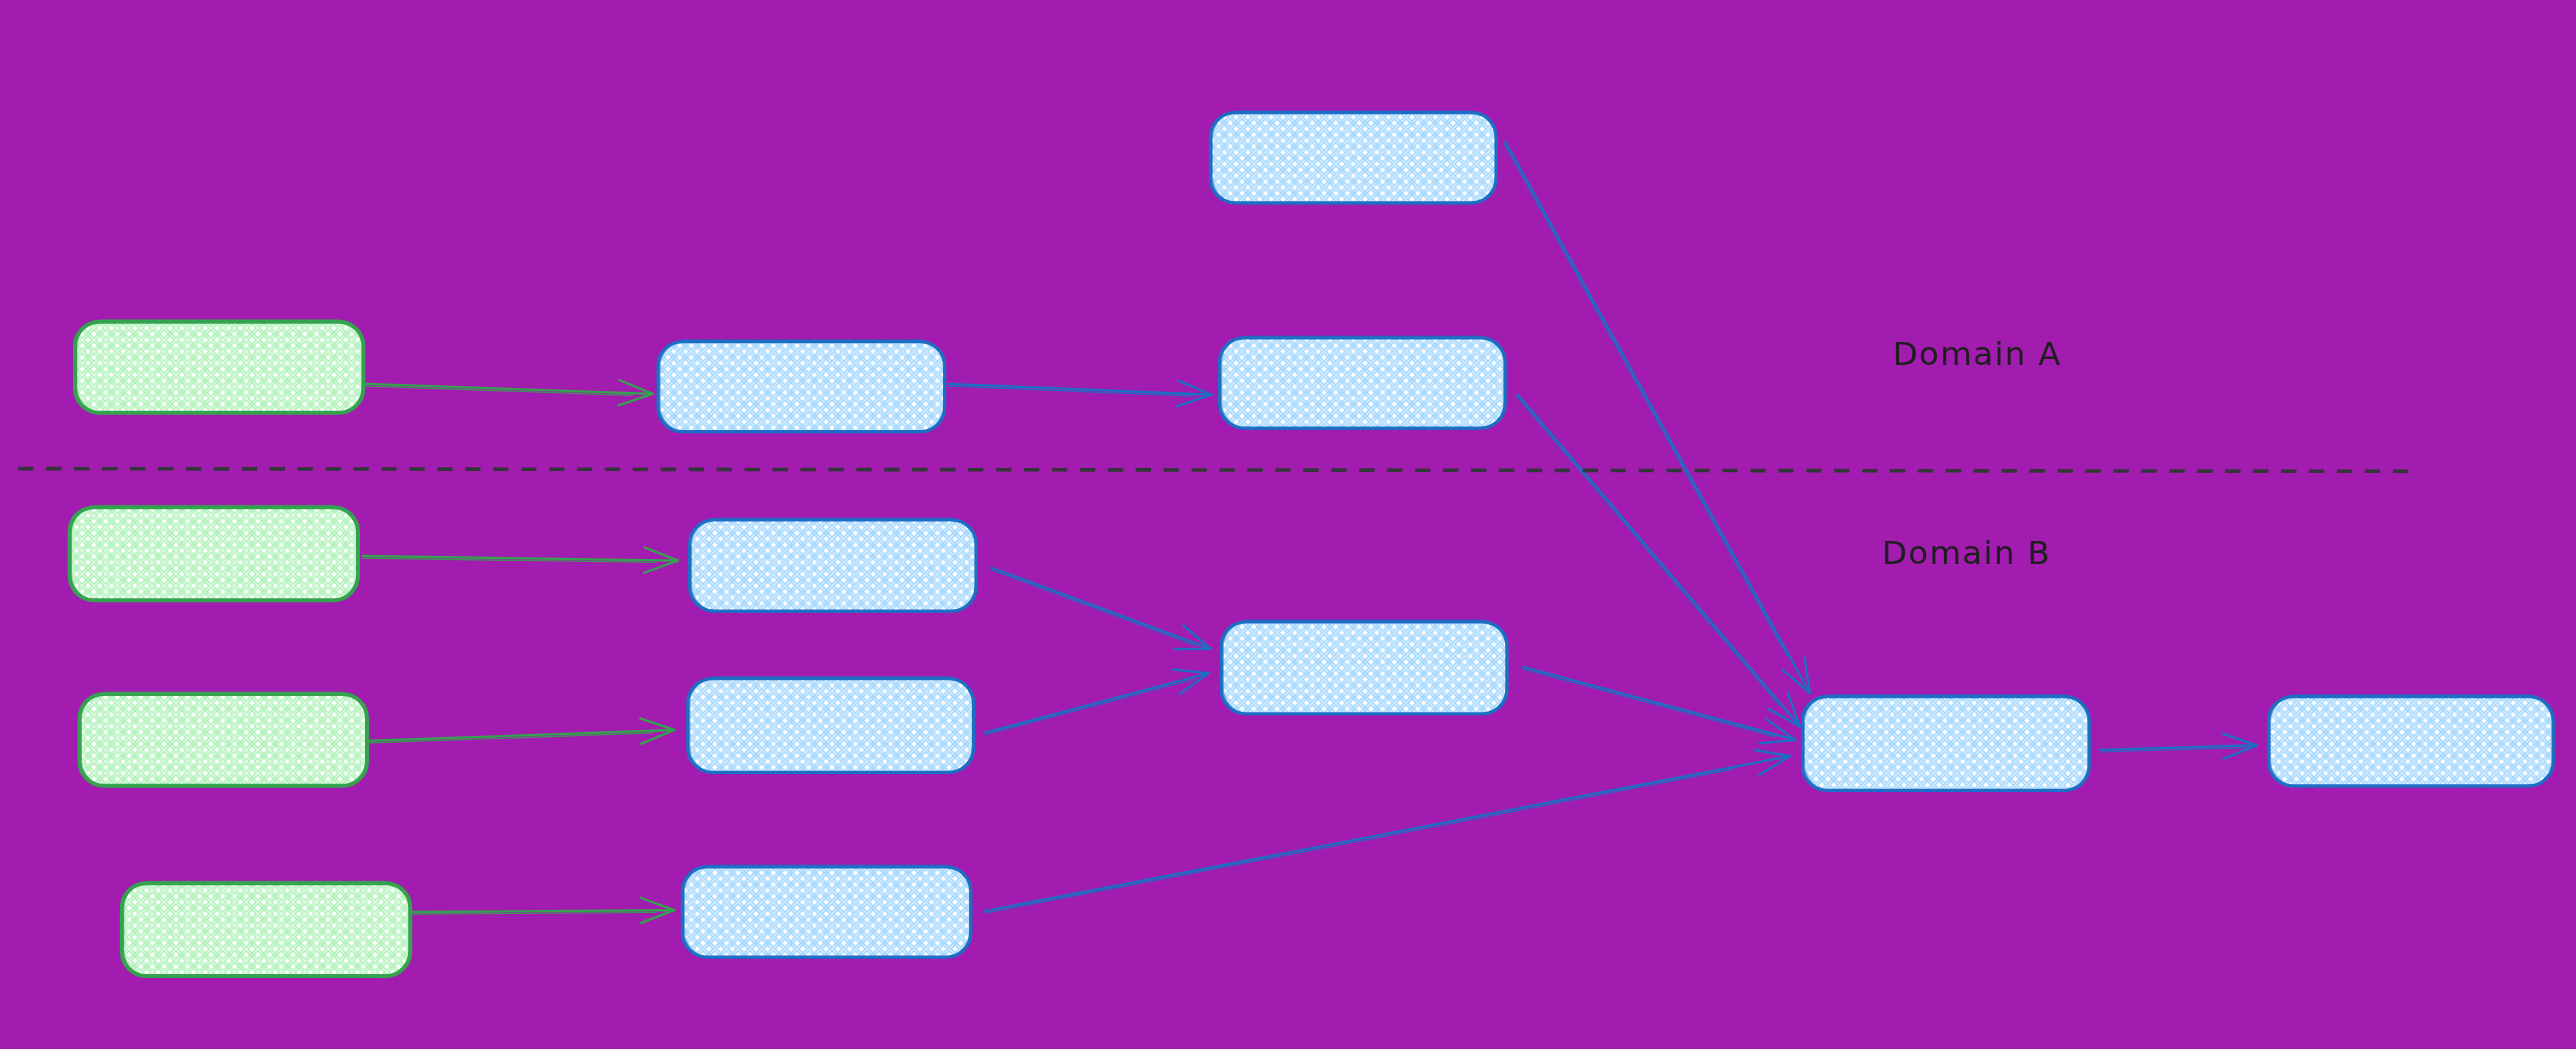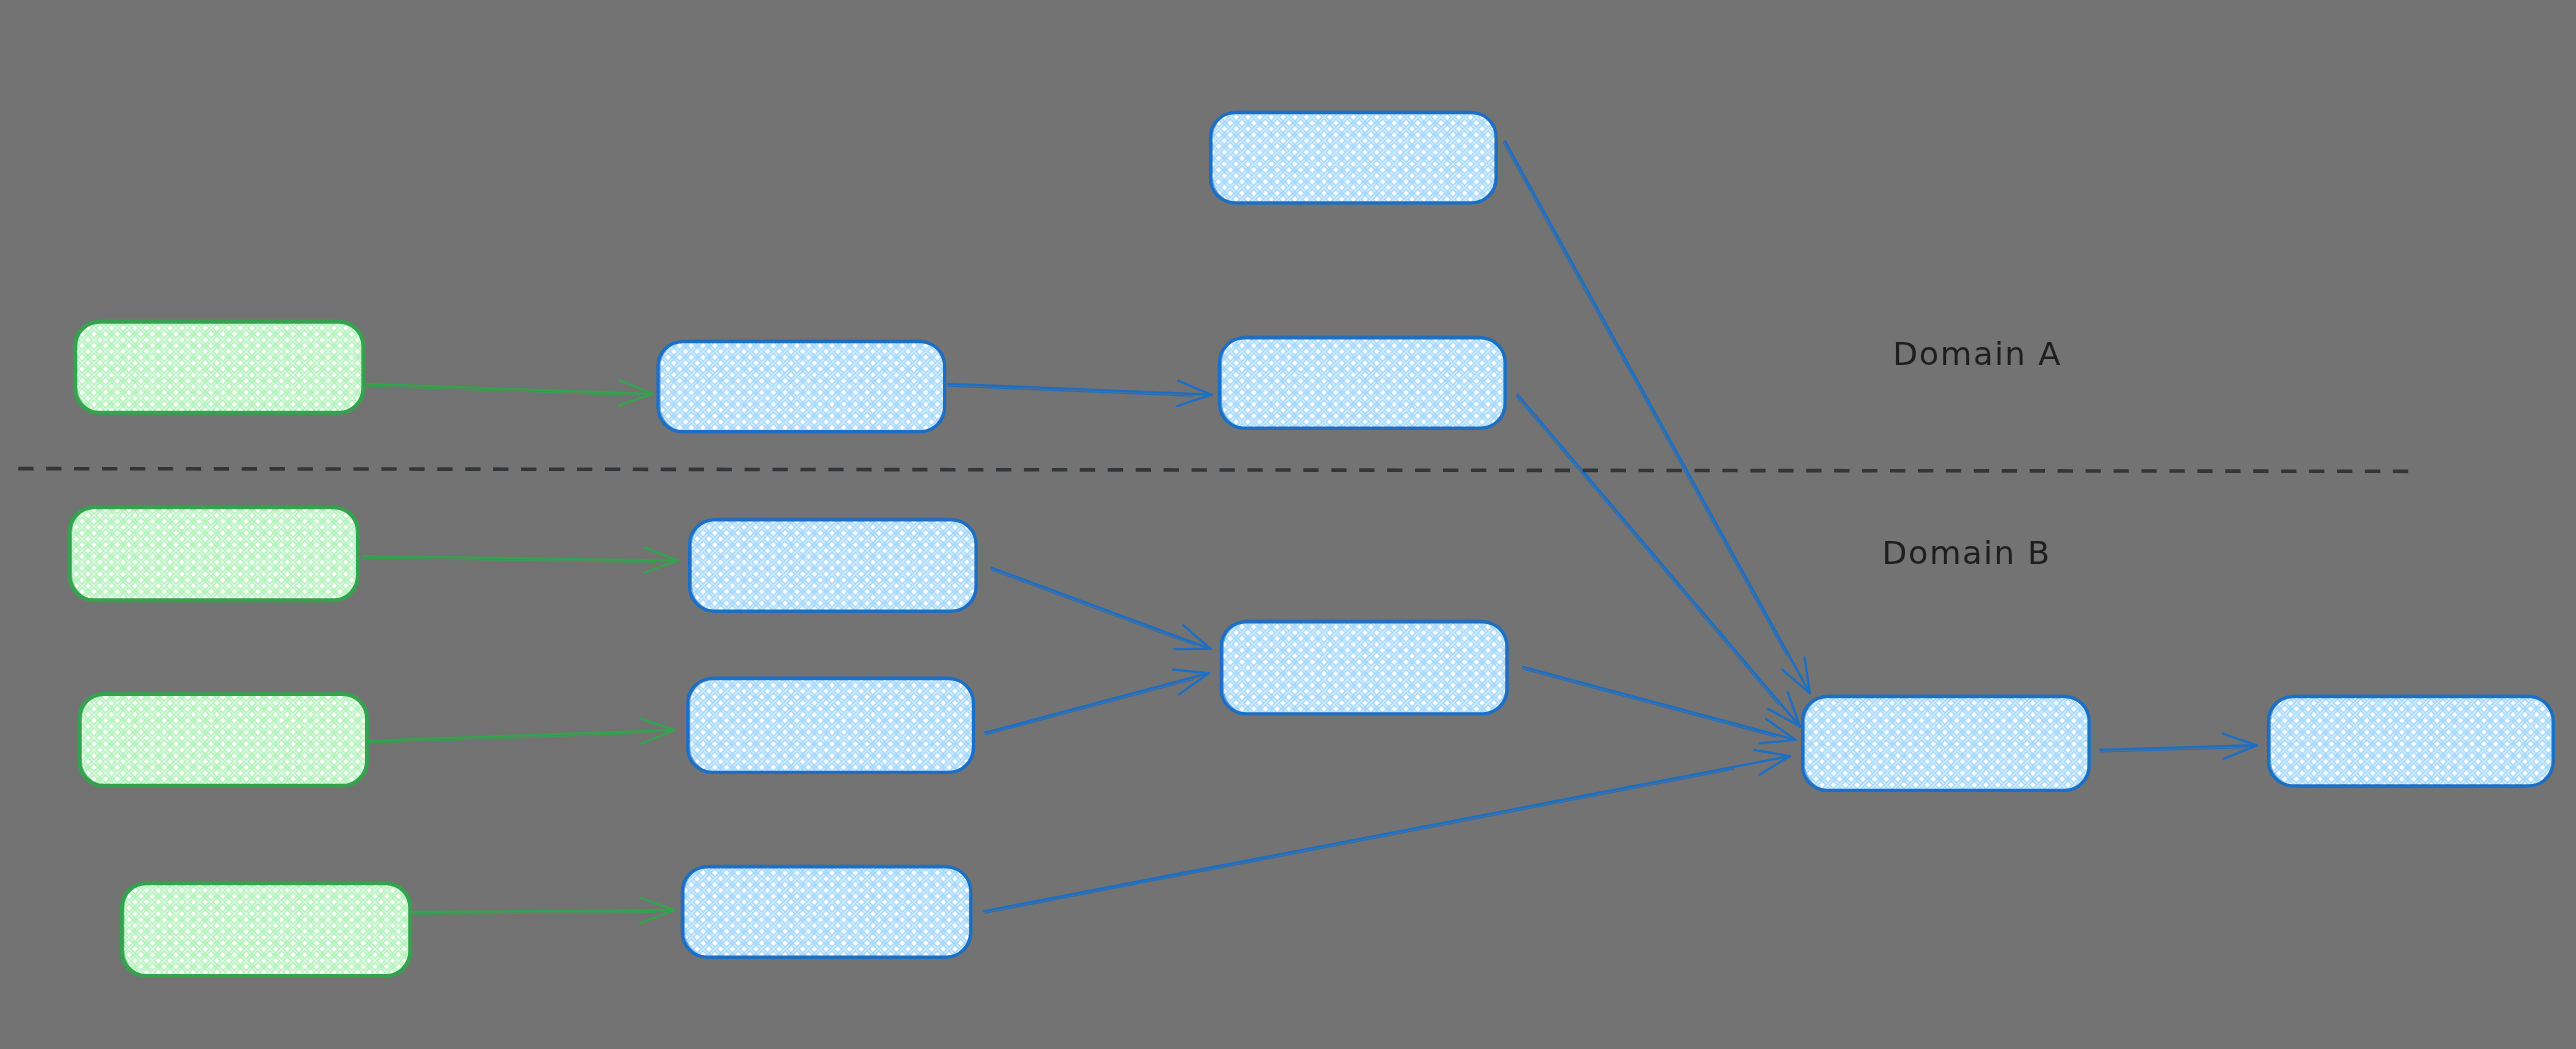--- a/index.html
+++ b/index.html
@@ -1,16 +1,16 @@
 <!DOCTYPE html>
 <html style="font-size:14.4px"><head>
 <meta charset="utf-8">
 <style>
   html,body{margin:0;padding:0;background:#ffffff;}
-  .stage{position:relative;width:2576px;height:1049px;background:#737373;overflow:hidden;}
+  .stage{position:relative;width:2576px;height:1049px;background:#a21caf;overflow:hidden;}
   svg{display:block;}
   text.domain-label{
     font-family:"DejaVu Sans","Liberation Sans",sans-serif;
     letter-spacing:1.5px;
     fill:#1e1e1e;
   }
 </style>
 </head>
 <body>
 

